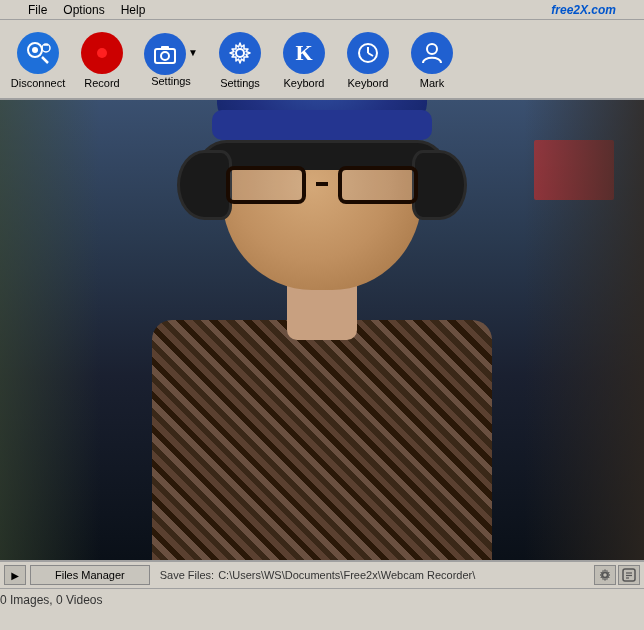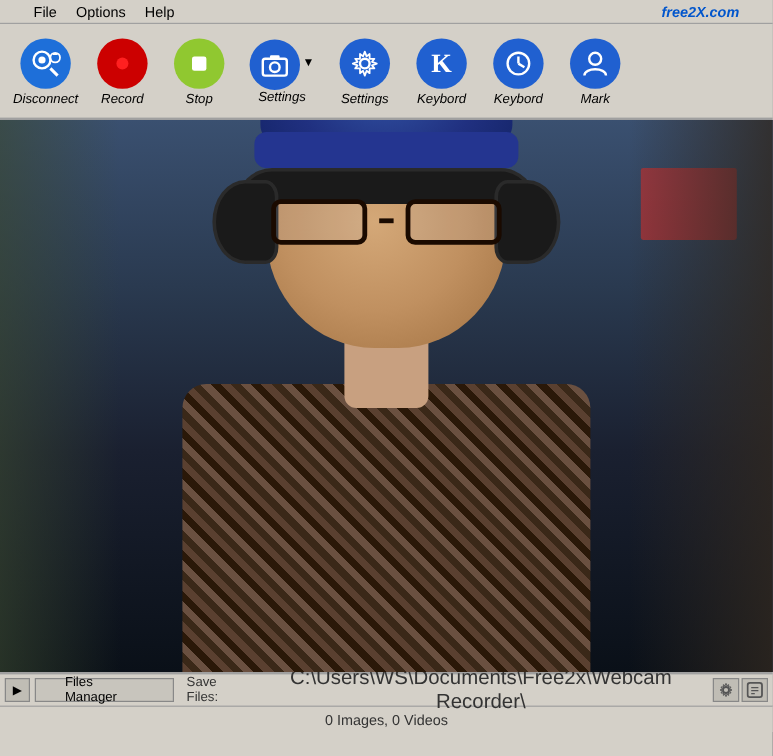--- a/index.html
+++ b/index.html
@@ -54,21 +54,20 @@
       height: 42px;
       border-radius: 50%;
       display: flex;
       align-items: center;
       justify-content: center;
       margin-bottom: 3px;
     }
     .tool-label {
       font-size: 11px;
       color: #000;
-      font-style: italic;
     }
 
     
     .icon-disconnect { background: #1e6fd9; color: white; font-size: 18px; }
     
     .icon-record { background: #cc0000; color: white; font-size: 20px; }
     
     .icon-pause { background: #e8c000; color: white; font-size: 18px; }
     
     .icon-stop { background: #90c830; color: white; font-size: 18px; }
@@ -132,21 +131,21 @@
       display: flex;
       align-items: center;
       font-size: 11px;
     }
     .save-folder-label {
       font-size: 11px;
       color: #333;
       margin-left: 6px;
     }
     .save-folder-path {
-      font-size: 17px;
+      font-size: 11px;
       color: #333;
       text-align: center;
     }
     .statusbar-icons {
       margin-left: auto;
       display: flex;
       gap: 2px;
     }
     .status-icon-btn {
       width: 22px;
@@ -160,21 +159,20 @@
       font-size: 12px;
     }
 
     
     #infobar {
       height: 22px;
       background: #d4d0c8;
       border-top: 1px solid #a0a0a0;
       display: flex;
       align-items: center;
-      justify-content: center;
       font-size: 12px;
       color: #333;
     }
 
     
     .person-scene {
       width: 100%;
       height: 100%;
       position: relative;
       background: linear-gradient(180deg, #3a5070 0%, #2a3a50 30%, #1a2030 60%, #0a1018 100%);
@@ -374,28 +372,20 @@
     <div class="tool-icon icon-record">
       <svg width="26" height="26" viewBox="0 0 26 26">
         <circle cx="13" cy="13" r="8" fill="#cc0000"></circle>
         <circle cx="13" cy="13" r="5" fill="#ff2020"></circle>
       </svg>
     </div>
     <span class="tool-label">Record</span>
   </div>
 
 
-  <div class="tool-btn">
-    <div class="tool-icon icon-stop">
-      <svg width="26" height="26" viewBox="0 0 26 26">
-        <rect x="7" y="7" width="12" height="12" rx="2" fill="white"></rect>
-      </svg>
-    </div>
-    <span class="tool-label">Stop</span>
-  </div>
 
   <div class="tool-btn" style="width:70px;">
     <div class="snapshot-row">
       <div class="tool-icon icon-snapshot" style="margin-bottom:0;">
         <svg width="26" height="26" viewBox="0 0 26 26">
           <rect x="3" y="8" width="20" height="14" rx="2" fill="none" stroke="white" stroke-width="2"></rect>
           <circle cx="13" cy="15" r="4" fill="none" stroke="white" stroke-width="2"></circle>
           <rect x="9" y="5" width="8" height="4" rx="1" fill="white"></rect>
         </svg>
       </div>

